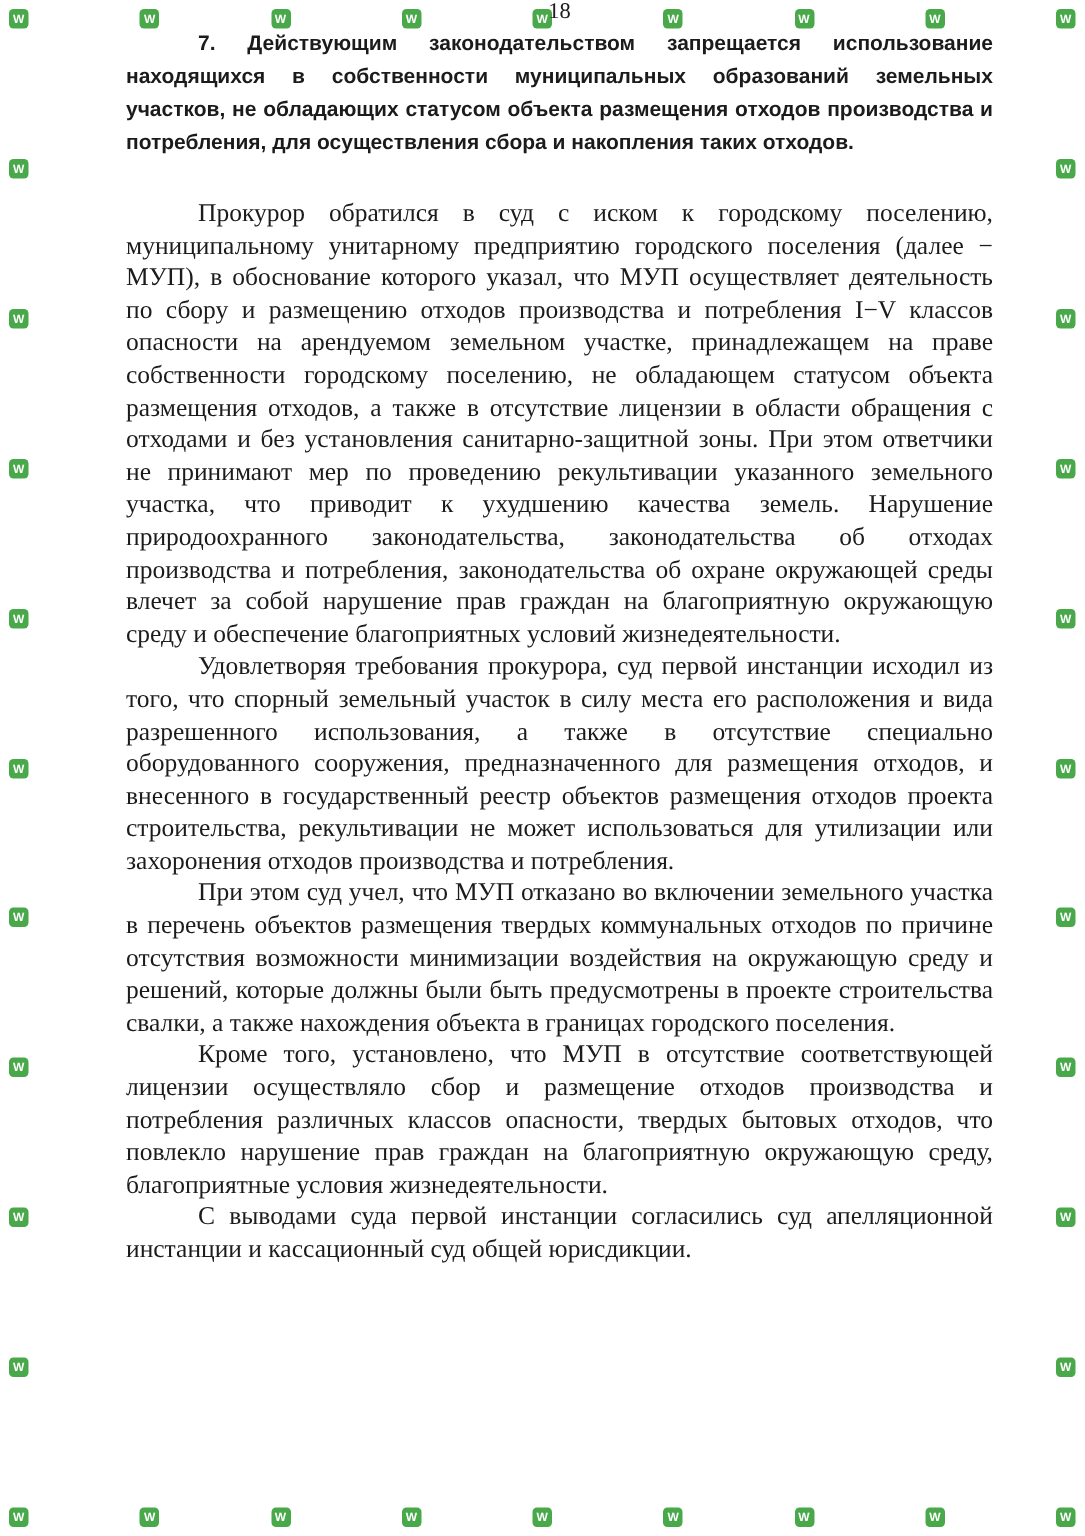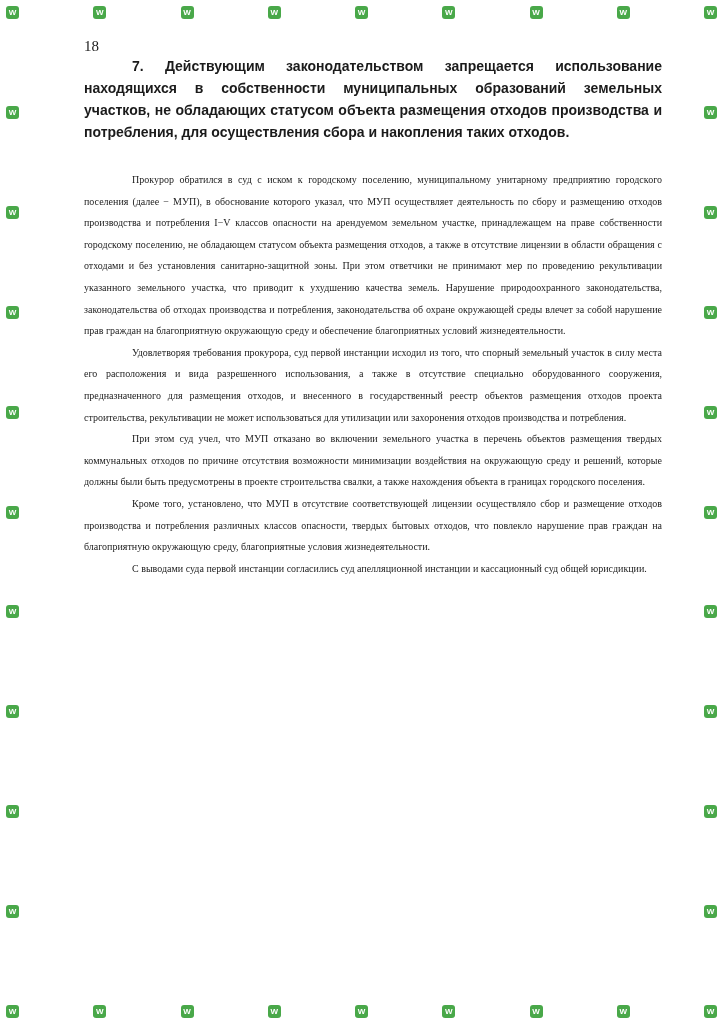--- a/index.html
+++ b/index.html
@@ -31,22 +31,22 @@
     opacity: 0.92;
   }
   .content {
     position: absolute;
     z-index: 1;
     left: 84px;
     width: 578px;
     top: 0;
   }
   .page-number {
+    text-align: center;
     font-size: 15px;
-    margin-top: 38px;
   }
   .heading {
     margin: 53px 0 22px 0;
     text-align: center;
     font-family: "Liberation Sans", sans-serif;
     font-weight: bold;
     font-size: 15.5px;
     line-height: 21px;
     white-space: pre-line;
   }
@@ -54,21 +54,21 @@
     margin: 0 0 26px 0;
     font-family: "Liberation Sans", sans-serif;
     font-weight: bold;
     font-size: 14px;
     line-height: 22px;
     text-align: justify;
     text-indent: 48px;
   }
   .body-para {
     margin: 0;
-    font-size: 10px;
+    font-size: 17px;
     line-height: 21.6px;
     text-align: justify;
     text-indent: 48px;
   }
 </style>
 </head>
 <body>
 
 <div class="wm-layer" id="watermarks">
     <div class="wm" style="left: 6px; top: 6px; background: rgb(58, 161, 58);">W</div>

